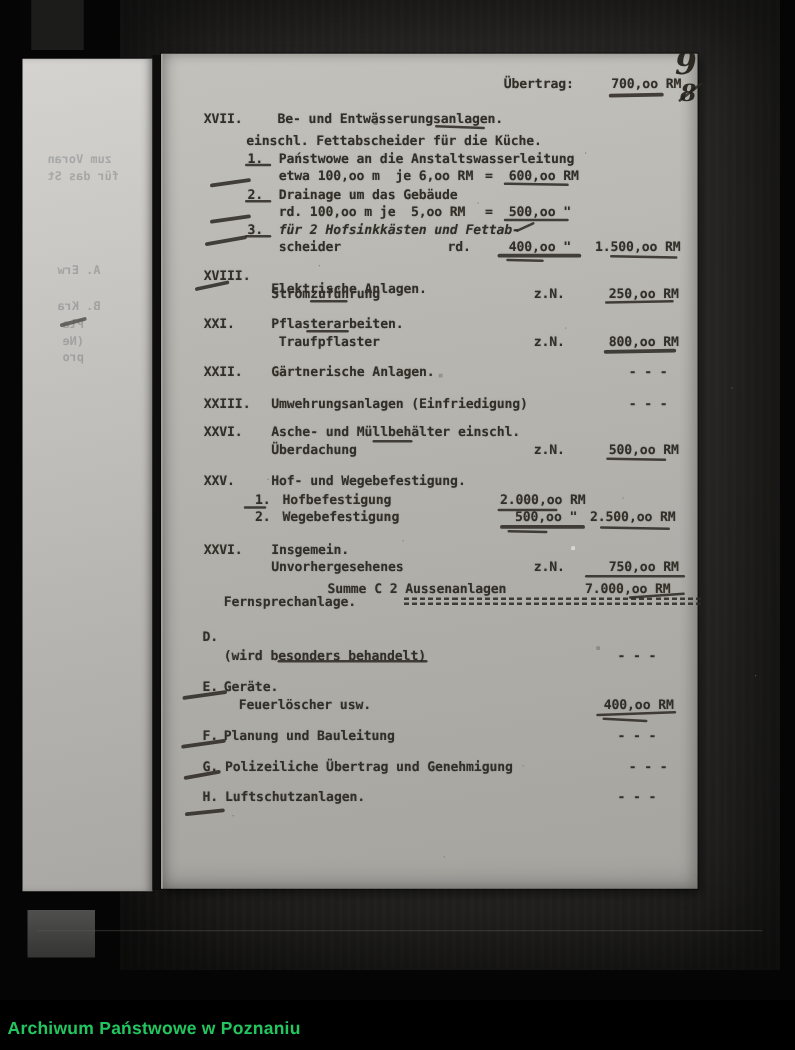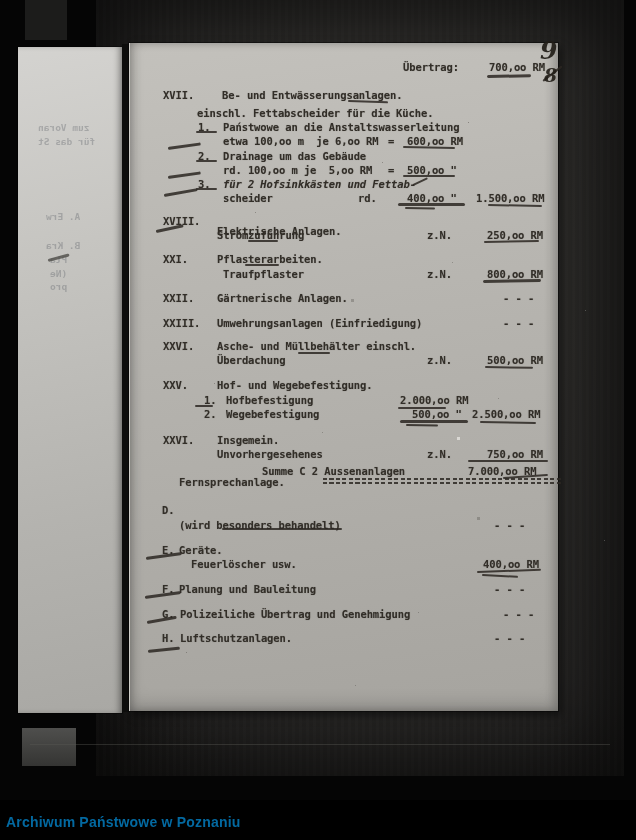--- a/index.html
+++ b/index.html
@@ -37,21 +37,21 @@
   .tline{position:absolute;font:700 10.5px/13px "DejaVu Sans Mono",monospace;color:#322e28;
     letter-spacing:-0.1px;white-space:pre;text-shadow:0 0 1px rgba(50,46,40,.35);}
   .stroke{position:absolute;background:#2b2722;border-radius:2px;transform-origin:left center;opacity:.85;}
   .stroke.dash{background:repeating-linear-gradient(90deg,#2b2722 0 4px,rgba(0,0,0,0) 4px 6.5px);border-radius:0;}
   .mirror{position:absolute;font:700 9.5px/11px "DejaVu Sans Mono",monospace;color:#5d6168;
     opacity:.35;transform:scaleX(-1);white-space:pre;}
   .hand-nine{position:absolute;left:540px;top:38px;font:italic 700 25px/25px "DejaVu Serif",serif;color:#211d17;opacity:.92;}
   .hand-eight{position:absolute;left:544px;top:66px;font:italic 700 19px/19px "DejaVu Serif",serif;color:#211d17;opacity:.9;}
   .archive-bar{position:absolute;left:0;top:800px;width:636px;height:40px;background:#000;}
   .archive-bar span{position:absolute;left:6px;top:13px;font:700 14px/18px "Liberation Sans",sans-serif;
-    color:#0369a1;letter-spacing:.2px;}
+    color:#22c55e;letter-spacing:.2px;}
 </style>
 </head>
 <body>
 
 <div id="stage">
   <div class="photo-bg"></div>
   <div class="patch-tl"></div>
   <div class="patch-bl"></div>
   <div class="scratch"></div>
   <div class="strip"></div>

